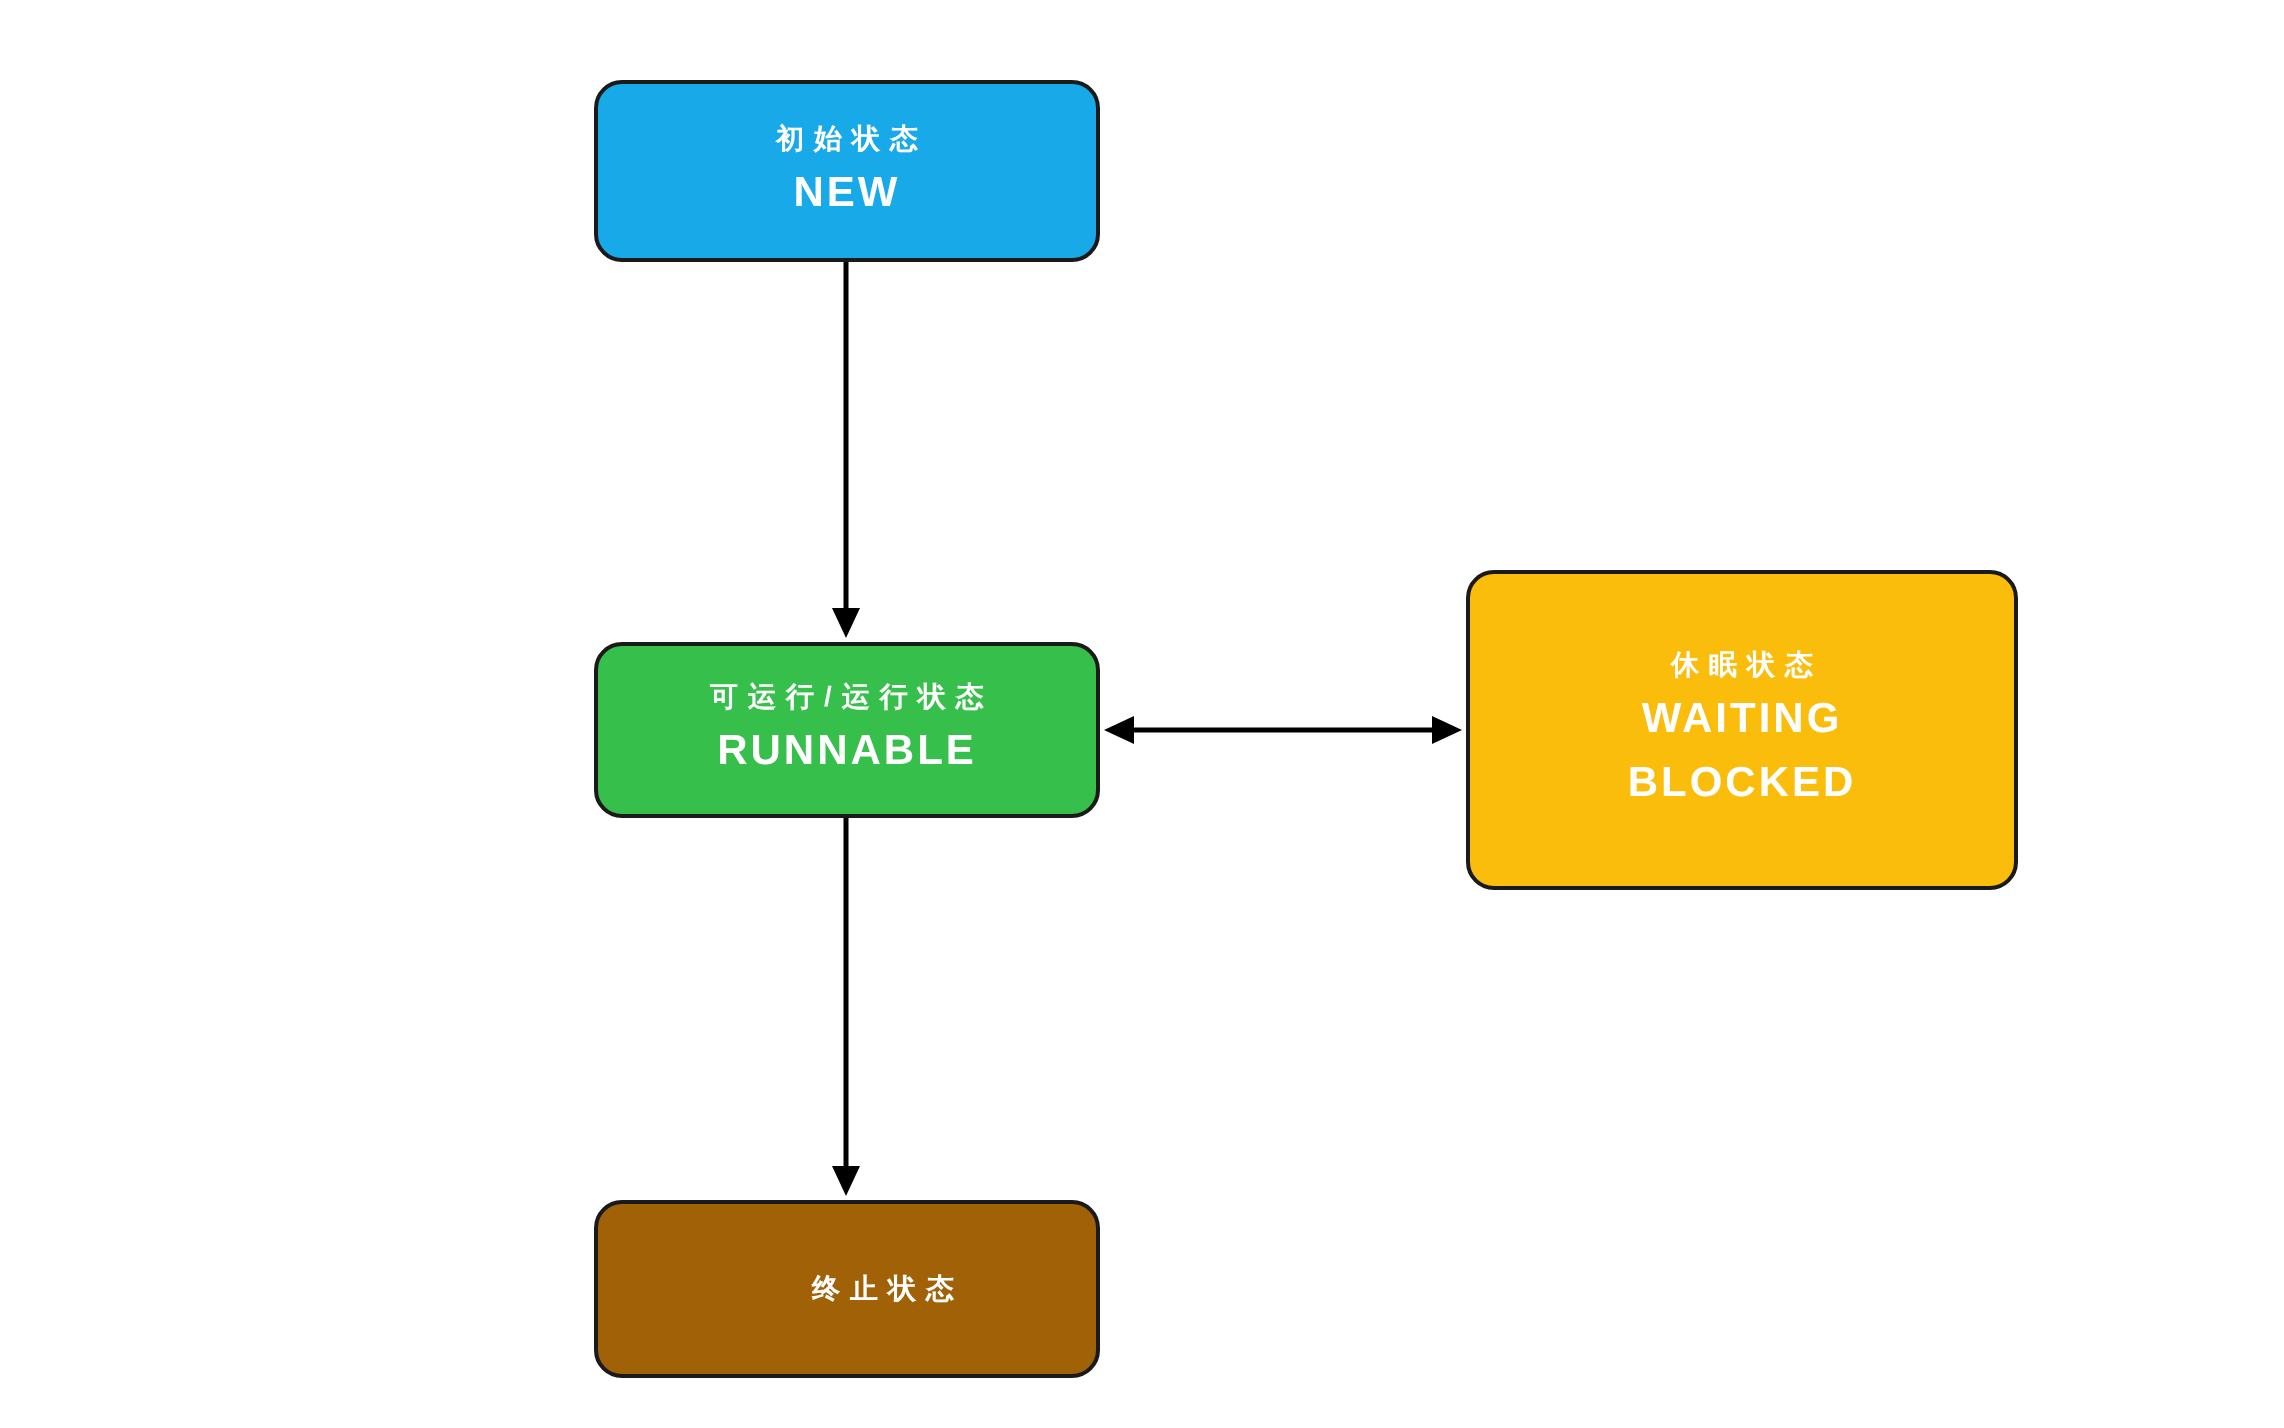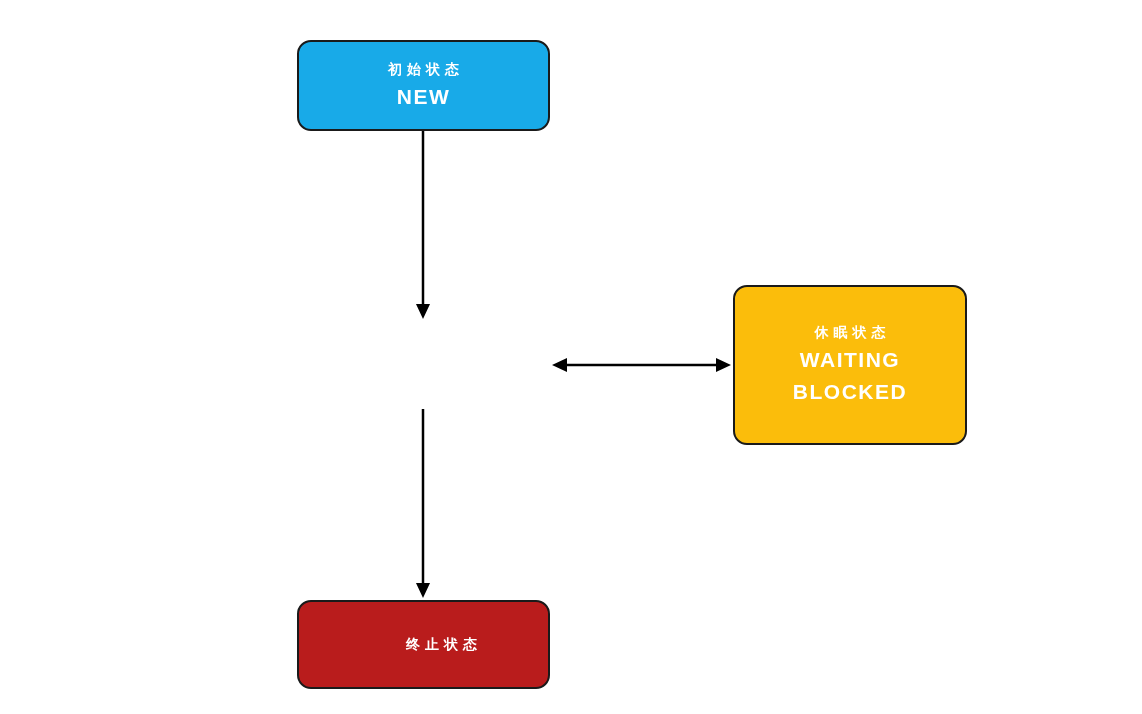--- a/index.html
+++ b/index.html
@@ -33,21 +33,21 @@
     display: flex;
     flex-direction: column;
     align-items: center;
     justify-content: center;
     color: #ffffff;
     text-align: center;
     line-height: 1.35;
   }
   .node-new        { left: 297px; top: 40px;  width: 253px; height: 91px; }
   .node-runnable   { left: 297px; top: 321px; width: 253px; height: 88px; }
-  .node-sleep      { left: 733px; top: 285px; width: 234px; height: 160px; }
+  .node-sleep      { left: 733px; top: 285px; width: 276px; height: 160px; }
   .node-terminated { left: 297px; top: 600px; width: 253px; height: 89px; }
   .zh {
     font-size: 14px;
     font-weight: bold;
     letter-spacing: 5px;
     text-indent: 5px;
     margin: 2px 0;
     white-space: nowrap;
   }
   .en {
@@ -80,24 +80,28 @@
       <line x1="423" y1="409" x2="423" y2="585" stroke="#000000" stroke-width="2.5"></line>
       <polygon points="423,598 416,583 430,583" fill="#000000"></polygon>
     </g>
   </svg>
 
   <div class="node node-new" style="background-color: rgb(24, 170, 232);">
     <div class="zh">初始状态</div>
     <div class="en">NEW</div>
   </div>
 
+  <div class="node node-runnable" style="background-color: rgb(54, 191, 74);">
+    <div class="zh">可运行/运行状态</div>
+    <div class="en">RUNNABLE</div>
+  </div>
 
   <div class="node node-sleep" style="background-color: rgb(251, 189, 11);">
     <div class="zh">休眠状态</div>
     <div class="en">WAITING</div>
     <div class="en">BLOCKED</div>
   </div>
 
-  <div class="node node-terminated" style="background-color: #b91c1c; padding-left: 36px;">
+  <div class="node node-terminated" style="background-color: #a16207; padding-left: 36px;">
     <div class="zh">终止状态</div>
   </div>
 
 </div>
 
 </body></html>

